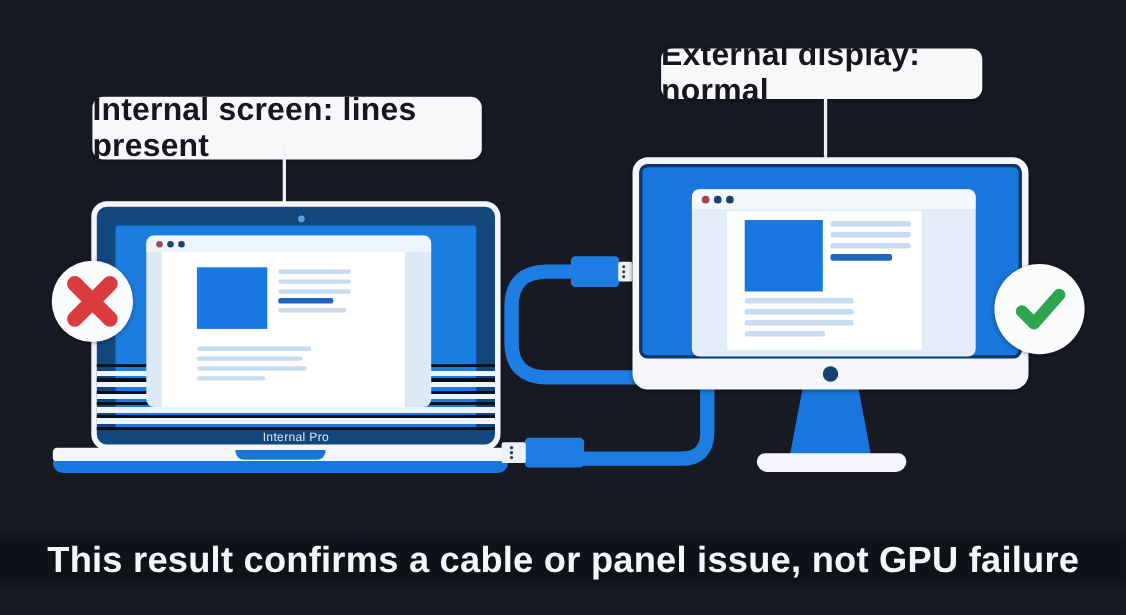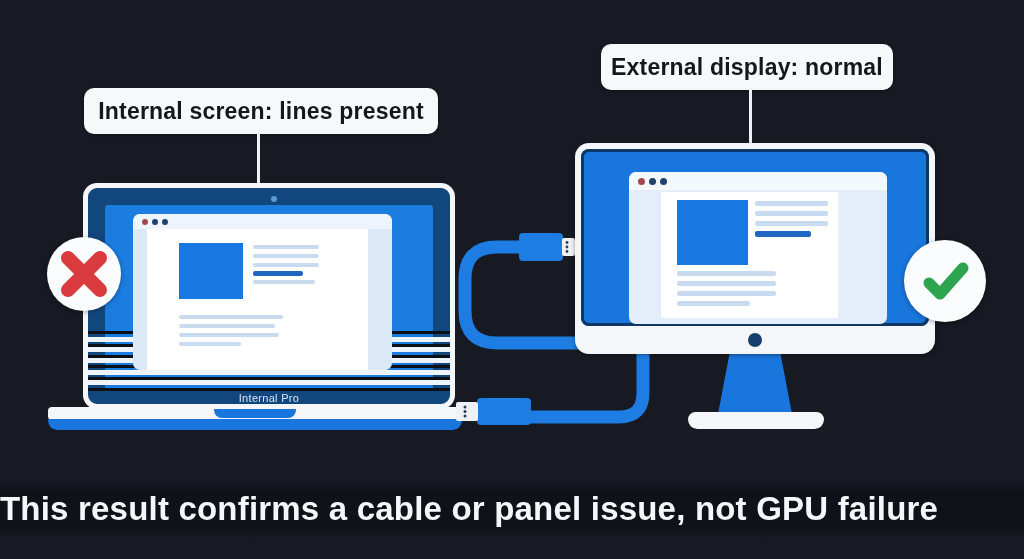--- a/index.html
+++ b/index.html
@@ -5,24 +5,24 @@
   html,body{margin:0;padding:0;background:#0d0f14;}
   .scene{
     position:relative;width:1024px;height:559px;overflow:hidden;
     background:#171a23;
     font-family:"Liberation Sans","DejaVu Sans",sans-serif;
   }
   
   .callout{
     position:absolute;background:#f7f8fa;border-radius:10px;
     display:flex;align-items:center;justify-content:center;
-    color:#15171c;font-size:23px;font-weight:700;letter-spacing:.2px;
+    color:#15171c;font-size:29px;font-weight:700;letter-spacing:.2px;
     box-shadow:0 1px 3px rgba(0,0,0,.35);
   }
-  .callout.internal{left:84px;top:88px;width:354px;height:46px;}
+  .callout.internal{left:84px;top:88px;width:354px;height:57px;}
   .callout.external{left:601px;top:44px;width:292px;height:46px;}
   .connector{position:absolute;width:3px;background:#eef1f5;z-index:1;}
   .connector.internal{left:257px;top:132px;height:55px;}
   .connector.external{left:749px;top:88px;height:60px;}
   
   .laptop-body{
     position:absolute;left:83px;top:183px;width:372px;height:226px;
     background:#12477e;border:5px solid #f4f6f9;border-radius:14px;
     box-sizing:border-box;z-index:2;
   }
@@ -94,21 +94,21 @@
   .badge{position:absolute;border-radius:50%;background:#fbfcfd;display:flex;align-items:center;justify-content:center;z-index:7;box-shadow:0 1px 5px rgba(0,0,0,.35);}
   .badge.fail{left:47px;top:237px;width:74px;height:74px;}
   .badge.ok{left:904px;top:240px;width:82px;height:82px;}
   
   .caption-band{
     position:absolute;left:0;top:480px;width:1024px;height:58px;z-index:1;
     background:linear-gradient(180deg,rgba(9,11,16,0) 0%,rgba(9,11,16,.55) 22%,rgba(9,11,16,.55) 80%,rgba(9,11,16,0) 100%);
   }
   .caption{
     position:absolute;left:0;top:490px;width:1024px;z-index:8;
-    color:#f4f6f9;font-size:33px;font-weight:700;letter-spacing:.2px;
+    text-align:center;color:#f4f6f9;font-size:33px;font-weight:700;letter-spacing:.2px;
   }
 </style>
 </head>
 <body>
 
 <div class="scene">
 
   <div class="connector internal"></div>
   <div class="connector external"></div>
 

